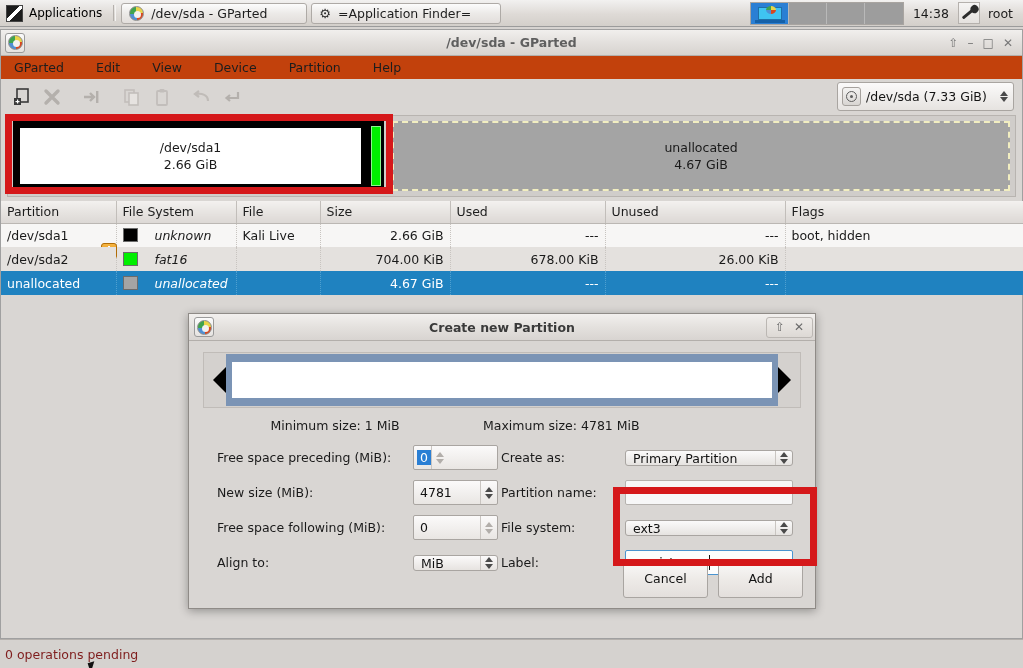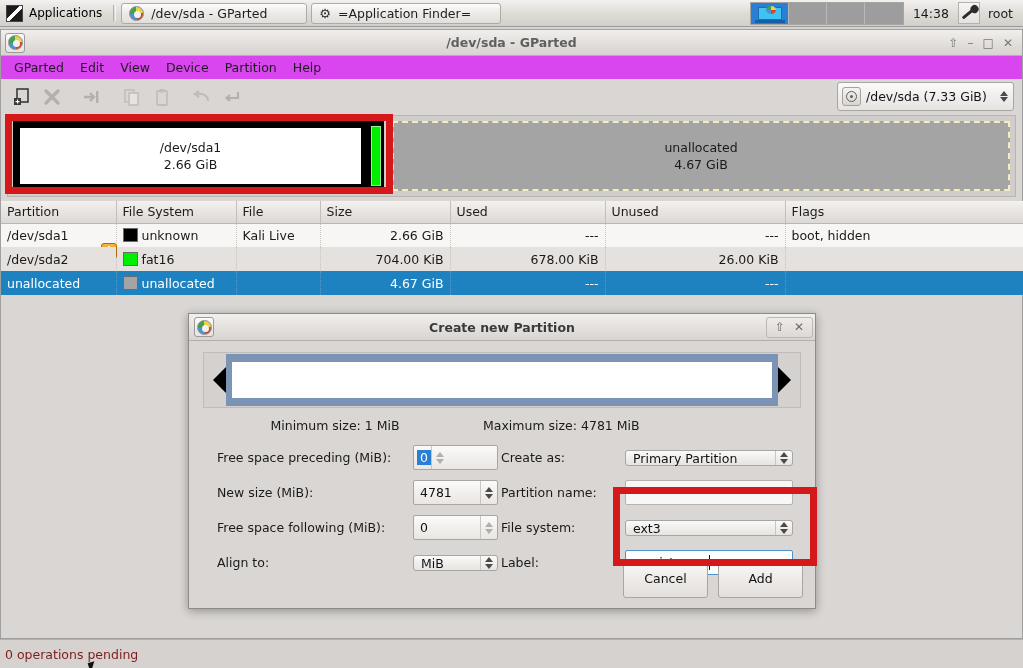--- a/index.html
+++ b/index.html
@@ -109,21 +109,21 @@
   }
   .win-title {
     position: absolute; left: 0; right: 0; text-align: center;
     font-size: 12.5px; color: #5f5f5f; font-weight: bold; pointer-events: none;
   }
   .win-btns { margin-left: auto; display: flex; gap: 9px; padding-right: 9px; z-index: 2; }
   .wb { font-size: 12px; color: #777; cursor: default; }
 
   .menubar {
     height: 23px; display: flex; align-items: center;
-    padding-left: 6px; gap: 2px; background: #d946ef;
+    padding-left: 6px; gap: 18px; background: #c2410c;
   }
   .menu-item { padding: 2px 7px; font-size: 12.5px; color: #1d1d1d; }
 
   .toolbar {
     height: 36px; display: flex; align-items: center; padding: 0 6px;
     background: #d9d6d3; position: relative;
   }
   .tool-btn {
     width: 30px; height: 30px; display: flex; align-items: center; justify-content: center;
   }
@@ -217,21 +217,21 @@
   table.parts td {
     height: 24px; font-size: 12.5px; color: #1a1a1a;
     border-right: 1px dotted #c8c4c0;
     padding: 0 6px;
   }
   tr.row-a td { background: #f7f6f5; }
   tr.row-b td { background: #e4e1de; }
   tr.row-sel td { background: #1f82c0; color: #ffffff; border-right: 1px dotted #4fa0d0; }
   td.pname { padding-left: 18px; }
   td.num { text-align: right; }
-  .fs-cell { display: flex; align-items: center; gap: 4px; }
+  .fs-cell { display: flex; align-items: center; gap: 17px; font-style: italic; }
   .swatch { width: 15px; height: 14px; border: 1px solid #6b6b6b; flex: none; }
   .warn-ic {
     position: absolute; left: 100px; width: 16px; height: 16px; border-radius: 3px;
     background: linear-gradient(to bottom, #f6b542, #dd8a14);
     border: 1px solid #b06c07;
     display: flex; align-items: center; justify-content: center;
     font-size: 11px; color: #fff; font-weight: bold; line-height: 1;
   }
   .pcell { position: relative; }
 

